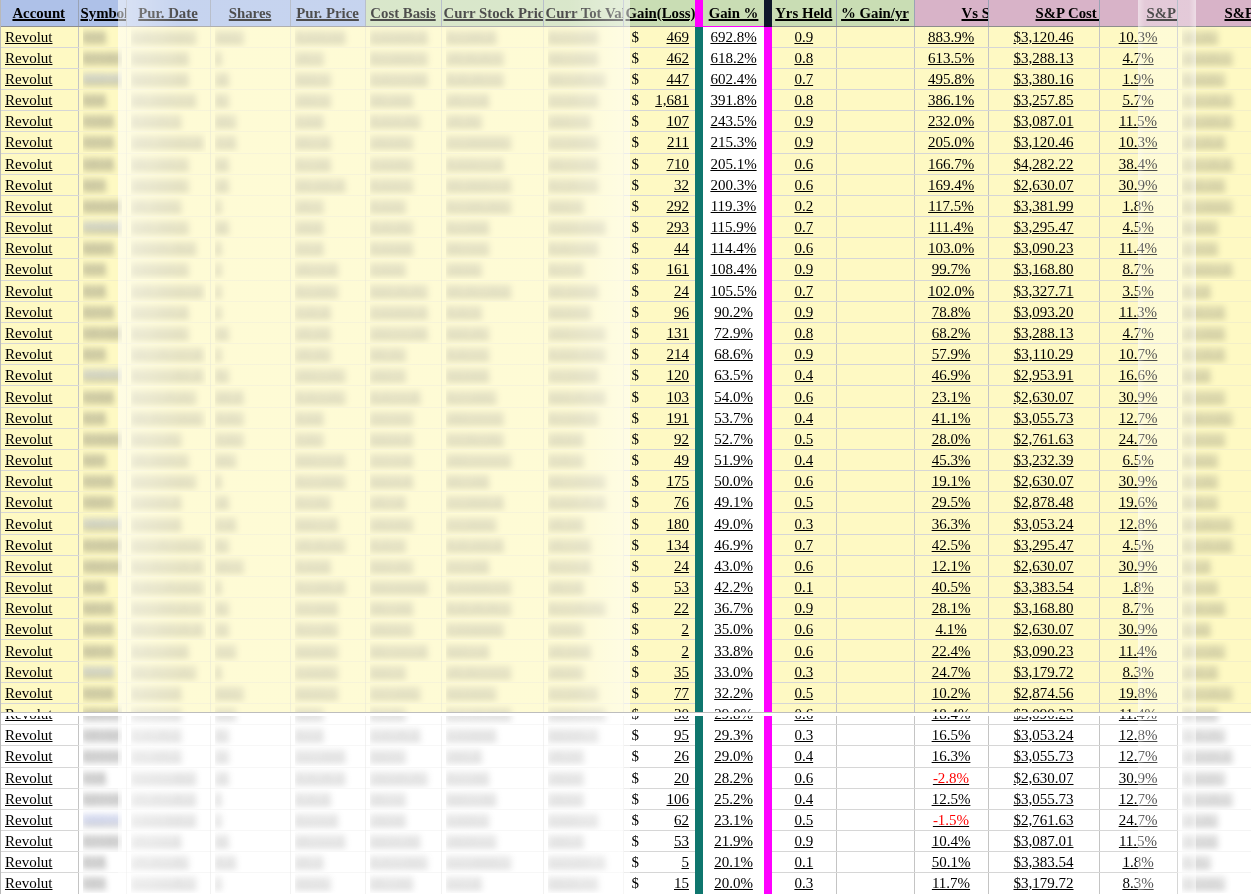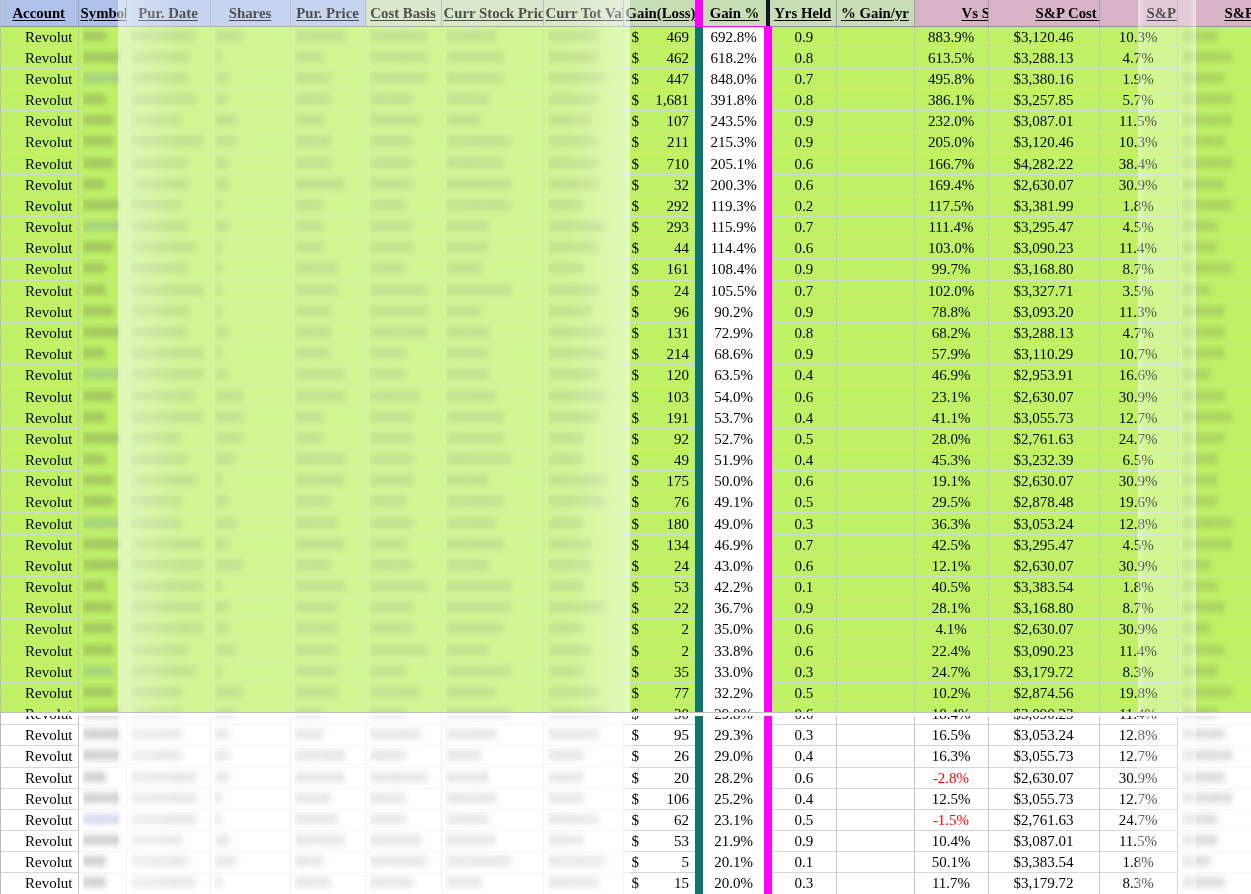--- a/index.html
+++ b/index.html
@@ -12,22 +12,23 @@
     width: 1251px;
     height: 894px;
     overflow: hidden;
     font-family: "Liberation Serif", "DejaVu Serif", serif;
   }
 
   #sheet {
     position: relative;
     width: 1251px;
     height: 716px;
-    background: #bef264;
+    background: #fef9c3;
     box-sizing: border-box;
+    text-decoration: underline;
   }
 
   table.grid {
     border-collapse: collapse;
     table-layout: fixed;
     width: 1251px;
     font-size: 14.5px;
     color: #000000;
   }
 
@@ -52,21 +53,21 @@
     text-underline-offset: 2px;
   }
   th.grp-blue  { background: #aec1e8; }
   th.grp-green { background: #c9ddb4; }
   th.grp-pink  { background: #d8b3c8; padding-left: 47px; }
 
   
   th.mag {
     background: #c9ddb4;
     border-left: 8px solid #ff00ff;
-    border-right: 4px solid #0f172a;
+    border-right: 8px solid #0f172a;
     border-bottom: 1px solid #ff00ff;
   }
   td.mag {
     border-left: 8px solid #0f766e;
     border-right: 8px solid #ff00ff;
     border-top: none;
     border-bottom: none;
     background: #ffffff;
     text-align: center;
   }
@@ -79,21 +80,21 @@
     border-bottom: 1px solid #d6d6d6;
     padding: 0 5px;
     white-space: nowrap;
     overflow: hidden;
     vertical-align: middle;
     box-sizing: border-box;
     font-size: 15px;
     line-height: 20px;
   }
 
-  td.c-account  { text-align: right; margin-left: 28px; }
+  td.c-account  { text-align: left; margin-left: 28px; }
   td.c-num      { text-align: center; }
   td.c-empty    { }
 
   
   td.c-curr {
     padding: 0 6px 0 8px;
     text-align: right;
     position: relative;
   }
   td.c-curr .dollar {
@@ -344,21 +345,21 @@
             <span class="blur-wrap">
               <span class="blur-text">80808000</span>
             </span>
           </td>
           <td class="redact">
             <span class="blur-wrap">
               <span class="blur-text">88008080</span>
             </span>
           </td>
           <td class="c-curr"><span class="dollar">$</span><span>447</span></td>
-          <td class="mag">848.0%</td>
+          <td class="mag">602.4%</td>
           <td class="c-num">0.7</td>
           <td class="c-empty"></td>
           <td class="c-num">495.8%</td>
           <td class="c-num">$3,380.16</td>
           <td class="c-num">1.9%</td>
           <td class="redact">
             <span class="blur-wrap">
               <span class="blur-text">808880</span>
             </span>
           </td>

